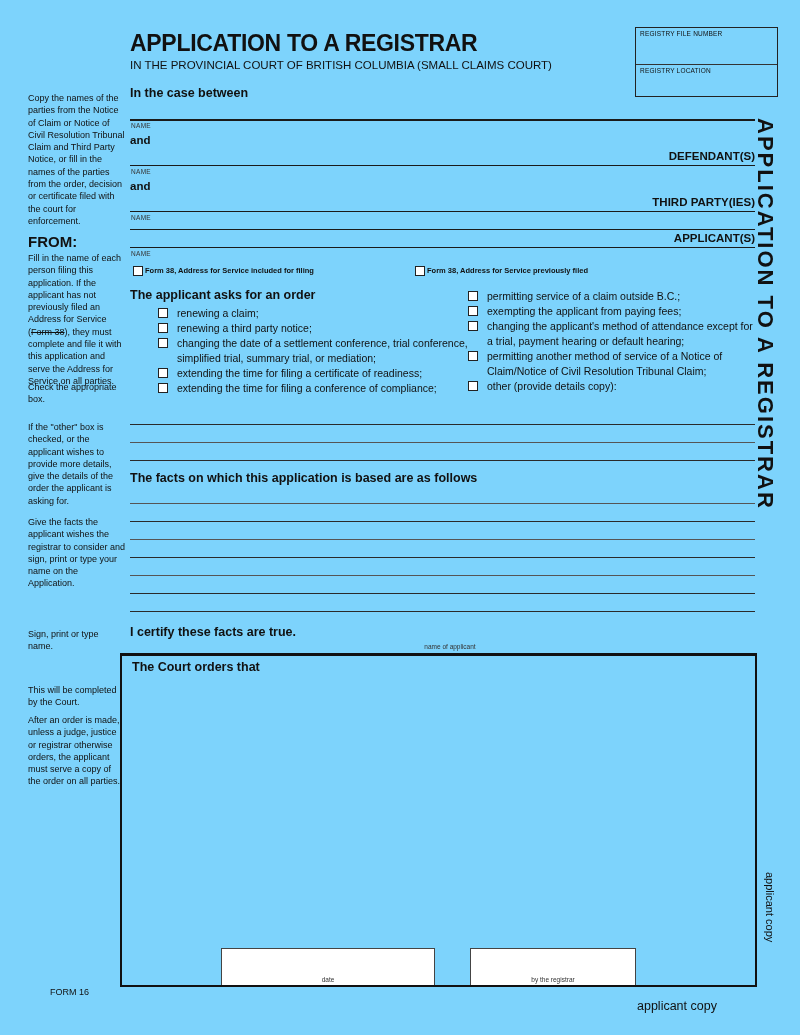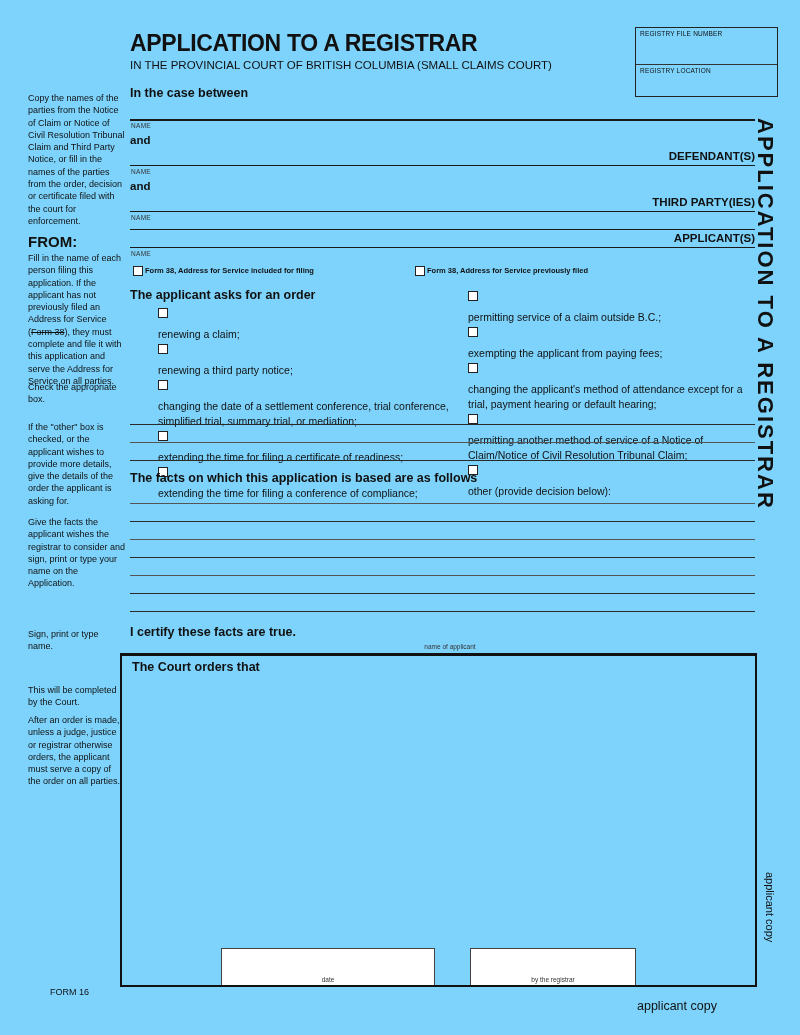--- a/index.html
+++ b/index.html
@@ -27,21 +27,21 @@
   
   .sec-h{position:absolute;left:130px;font-size:12.5px;font-weight:bold;}
   .party-label{position:absolute;left:130px;width:625px;text-align:right;font-weight:bold;font-size:11.5px;}
   .pline{position:absolute;left:130px;width:625px;border-top:1.5px solid #1a1a1a;}
   .pline.thick{border-top-width:2.5px;}
   .name-label{position:absolute;left:131px;font-size:6.5px;letter-spacing:.3px;color:#333;}
   .and-label{position:absolute;left:130px;font-weight:bold;font-size:11.5px;}
 
   
   .cb{flex:0 0 auto;display:inline-block;width:8px;height:8px;border:1.2px solid #222;background:#fff;margin-top:2px;}
-  .opt{display:flex;gap:9px;align-items:flex-start;font-size:10.5px;line-height:15px;flex-direction:column;}
+  .opt{display:flex;gap:9px;align-items:flex-start;font-size:10.5px;line-height:15px;}
   .opts{position:absolute;display:flex;flex-direction:column;}
   .f38{position:absolute;display:flex;gap:2px;align-items:flex-start;font-size:7.5px;line-height:10px;font-weight:bold;}
   .f38 .cb{margin-top:0;}
 
   
   .rule{position:absolute;left:130px;width:625px;border-top:1.2px solid #2a2a2a;}
   .rule.lt{border-top-color:#555;border-top-width:1px;}
 
   .tiny-center{position:absolute;font-size:6.5px;color:#333;text-align:center;}
 
@@ -151,21 +151,21 @@
     <div class="opt">
       <span class="cb"></span>
       <span>changing the applicant's method of attendance except for a trial, payment hearing or default hearing;</span>
     </div>
     <div class="opt">
       <span class="cb"></span>
       <span>permitting another method of service of a Notice of Claim/Notice of Civil Resolution Tribunal Claim;</span>
     </div>
     <div class="opt">
       <span class="cb"></span>
-      <span>other (provide decision below):</span>
+      <span>other (provide details copy):</span>
     </div>
   </div>
 
   <div class="rule" style="top:424px"></div>
   <div class="rule lt" style="top:442px"></div>
   <div class="rule" style="top:460px"></div>
 
   <div class="sec-h" style="top:471px">The facts on which this application is based are as follows</div>
   <div class="rule lt" style="top:503px"></div>
   <div class="rule" style="top:521px"></div>

